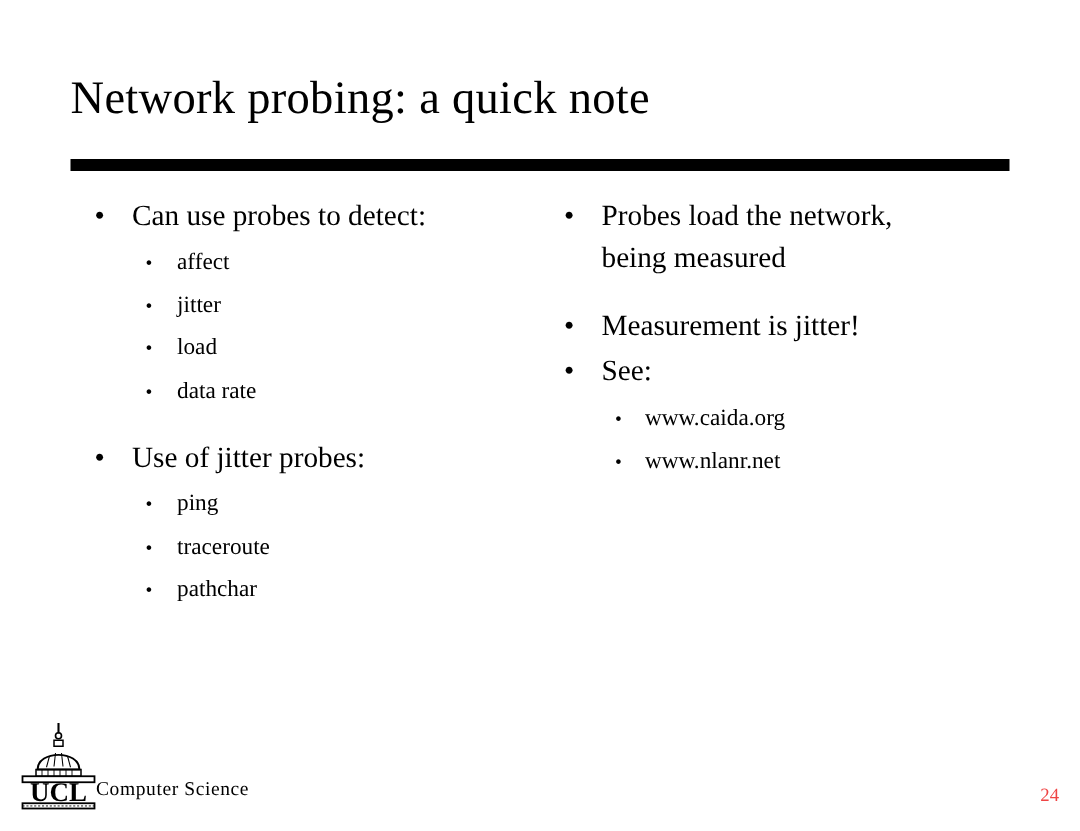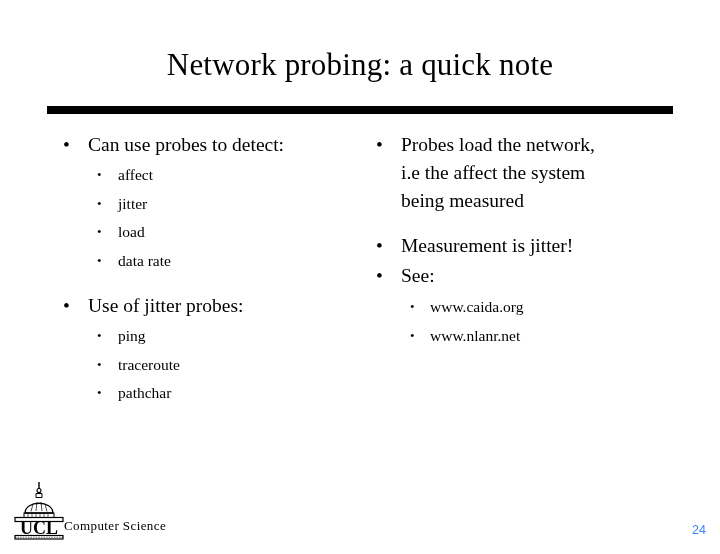--- a/index.html
+++ b/index.html
@@ -16,21 +16,21 @@
     font-family: "Liberation Serif", "DejaVu Serif", serif;
     color: #000000;
   }
 
   
   #title {
     position: absolute;
     left: 47px;
     top: 46px;
     width: 626px;
-    text-align: center;
+    text-align: left;
     font-size: 31px;
     line-height: 38px;
     letter-spacing: 0.2px;
     color: #000000;
     white-space: nowrap;
   }
 
   
   #title-rule {
     position: absolute;
@@ -119,22 +119,22 @@
     letter-spacing: 0.4px;
     color: #000000;
     white-space: nowrap;
   }
 
   #page-number {
     position: absolute;
     right: 14px;
     top: 523px;
     font-size: 12.5px;
-    font-family: Liberation Sans, sans-serif;
-    color: #3b82f6;
+    font-family: Liberation Serif, serif;
+    color: #ef4444;
     text-align: right;
   }
 </style>
 </head>
 <body>
 
 <div id="slide">
 
   <div id="title">Network probing: a quick note</div>
 
@@ -182,21 +182,20 @@
       <span>pathchar</span>
     </div>
 
   </div>
 
   <div id="col-right">
 
     <div class="lvl1">
       <span class="bullet">•</span>
       <span class="wrapline">Probes load the network,</span>
-      <span class="wrapline">i.e the affect the system</span>
       <span class="wrapline">being measured</span>
     </div>
 
     <div class="lvl1 gap-before">
       <span class="bullet">•</span>
       <span>Measurement is jitter!</span>
     </div>
 
     <div class="lvl1">
       <span class="bullet">•</span>

